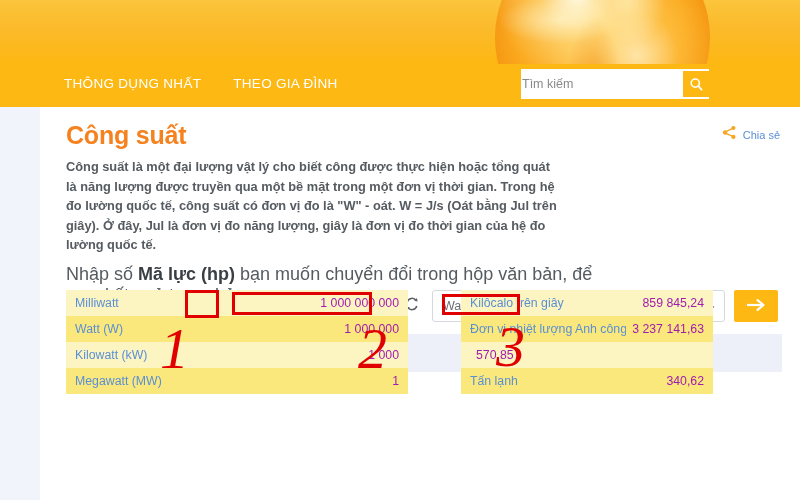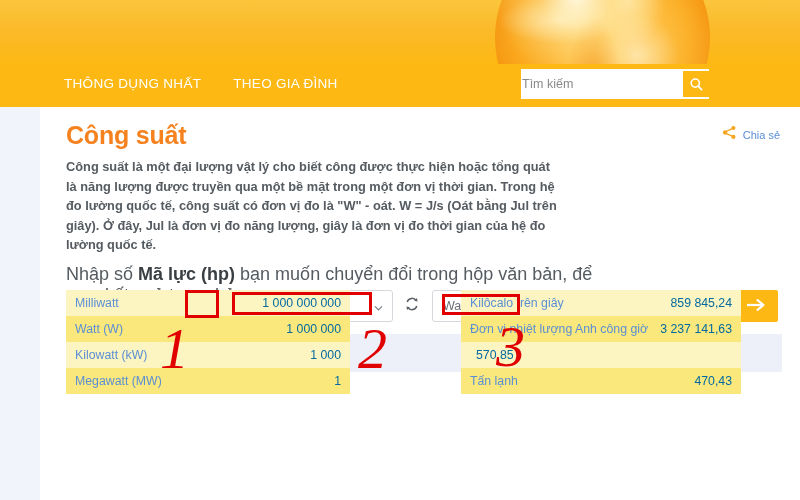--- a/index.html
+++ b/index.html
@@ -193,32 +193,32 @@
     font-size: 18.5px; font-weight: bold;
   }
   .res-left  { position: absolute; left: 171px; }
   .res-eq    { position: absolute; left: 405px; color: #555b60; font-size: 12.5px; font-weight: normal; }
   .res-right { position: absolute; left: 530px; }
 
   
   .tbl {
     position: absolute; top: 290px;
   }
-  .tbl-left  { left: 66px; width: 284px; }
-  .tbl-right { left: 461px; width: 280px; border-radius: 19px; }
+  .tbl-left  { left: 66px; width: 342px; }
+  .tbl-right { left: 461px; width: 252px; border-radius: 19px; }
   .trow {
     display: flex; align-items: center; justify-content: space-between;
     height: 26px;
     padding: 0 9px;
     font-size: 12.3px;
   }
   .trow.odd  { background: #FCF5C2; }
   .trow.even { background: #FAE87C; }
   .tname { color: #5B8FD4; white-space: nowrap; overflow: hidden; }
-  .tval  { color: #0369a1; white-space: nowrap; padding-left: 6px; }
+  .tval  { color: #a21caf; white-space: nowrap; padding-left: 6px; }
 
   
   .annot-box {
     position: absolute;
     border: 3px solid #E00000;
     pointer-events: none;
   }
   .annot-num {
     position: absolute;
     color: #E00000;
@@ -370,21 +370,21 @@
     </div>
     <div class="trow even">
       <span class="tname">Đơn vị nhiệt lượng Anh công giờ</span>
       <span class="tval">3 237 141,63</span>
     </div>
     <div class="trow odd">
       <span class="tval">570,85</span>
     </div>
     <div class="trow even">
       <span class="tname">Tấn lạnh</span>
-      <span class="tval">470,43</span>
+      <span class="tval">340,62</span>
     </div>
   </div>
 
   <div class="annot-box" style="left:185px; top:290px; width:34px; height:28px;"></div>
   <div class="annot-box" style="left:232px; top:292px; width:140px; height:23px;"></div>
   <div class="annot-box" style="left:442px; top:294px; width:78px; height:21px;"></div>
 
   <span class="annot-num" style="left:160px; top:320px;">1</span>
   <span class="annot-num" style="left:358px; top:320px;">2</span>
   <span class="annot-num" style="left:496px; top:318px;">3</span>

